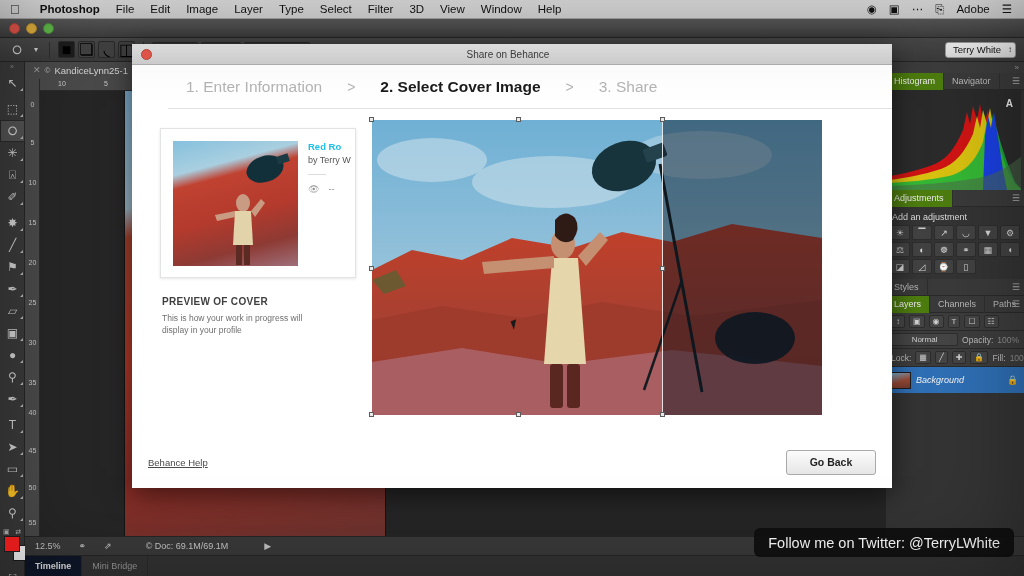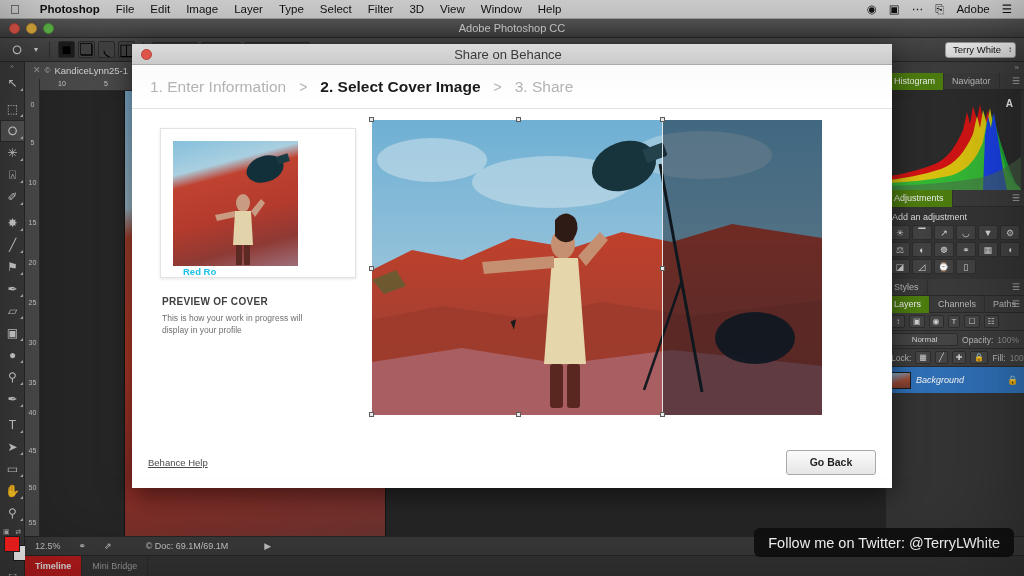--- a/index.html
+++ b/index.html
@@ -162,48 +162,48 @@
     display:flex; align-items:center; gap:18px; padding-left:10px;
     font-size:9px; color:#c9c9c9;
   }
   .sb-ic{ color:#c4c4c4; font-size:9px; }
   .bottabs {
     position:absolute; left:25px; bottom:0; right:0; height:21px;
     background:#343434; border-top:1px solid #262626; display:flex; align-items:center;
   }
   .btab{ height:21px; padding:0 10px; font-size:9px; color:#9a9a9a; display:flex; align-items:center;
          border-right:1px solid #2b2b2b;}
-  .btab.act{ background:#b91c1c; color:#e6e6e6; font-weight:bold;}
+  .btab.act{ background:#0f172a; color:#e6e6e6; font-weight:bold;}
 
   
   .dlg {
     position:absolute; left:132px; top:44px; width:760px; height:444px;
     background:#ffffff; box-shadow:0 6px 26px rgba(0,0,0,.55);
   }
   .dlg-title {
     height:21px; background:linear-gradient(#e8e8e8,#cfcfcf);
     border-bottom:1px solid #b0b0b0; position:relative;
     display:flex; align-items:center;
   }
   .dlg-close { width:11px; height:11px; border-radius:50%; background:#e8584c;
                border:1px solid #bb463c; margin-left:9px; }
-  .dlg-title .tt { position:absolute; left:0; right:8px; text-align:center; font-size:13px; color:#3d3d3d; }
-
-  .crumbs { height:44px; display:flex; align-items:center; padding-left:18px; gap:13px;
-            border-bottom:1px solid #e2e2e2; }
+  .dlg-title .tt { position:absolute; left:0; right:8px; text-align:center; font-size:10px; color:#3d3d3d; }
+
+  .crumbs { height:44px; display:flex; align-items:center; padding-left:18px; gap:25px;
+            border-bottom:1px solid #e2e2e2;margin-left:36px; }
   .crumb { font-size:15.5px; color:#b4b4b4; white-space:nowrap; }
   .crumb.act { color:#1c1c1c; font-weight:bold; }
   .crumb-sep { font-size:14px; color:#b4b4b4; }
 
   .dlg-body { position:absolute; left:0; right:0; top:66px; bottom:52px; display:flex; }
 
   .prev-col { width:236px; padding:18px 0 0 28px; }
   .prev-card { width:196px; height:150px; background:#fff; border:1px solid #e3e3e3;
                box-shadow:0 1px 3px rgba(0,0,0,.10); display:flex; padding:12px;
-               overflow:hidden;flex-direction:column; }
+               overflow:hidden; }
   .prev-img { width:125px; height:125px; flex:none;
               background-image:linear-gradient(165deg,#86c0dd 0%,#a9cfe0 22%,#c04231 31%,#b33a2d 58%,#8e3a34 80%,#9e6f7a 100%);
               position:relative; overflow:hidden;}
   .prev-meta { padding-left:10px; min-width:0; }
   .prev-title { font-size:9.5px; font-weight:bold; color:#1ec0e8; white-space:nowrap; }
   .prev-by { font-size:9px; color:#555; margin-top:3px; white-space:nowrap; }
   .prev-rule { width:18px; height:1px; background:#dcdcdc; margin:9px 0; }
   .prev-stats { display:flex; align-items:center; gap:9px; color:#8d8d8d; font-size:9px;}
   .prev-head { font-size:10px; font-weight:bold; color:#3f3f3f; letter-spacing:.3px;
                margin:18px 0 5px 2px; }
@@ -284,21 +284,20 @@
       <span class="mi">☰</span>
     </span>
   </div>
 
   <div class="pstitle">
     <span class="traffic">
       <span class="tl r"></span>
       <span class="tl y"></span>
       <span class="tl g"></span>
     </span>
-    <span class="tt">Adobe Photoshop CC</span>
   </div>
 
   <div class="optbar">
     <span class="ob-tool">⭘</span>
     <span class="ob-tool" style="width:10px;font-size:8px;">▾</span>
     <span class="ob-sep"></span>
     <span class="ob-btn act">■</span>
     <span class="ob-btn">❏</span>
     <span class="ob-btn">◟</span>
     <span class="ob-btn">◫</span>

